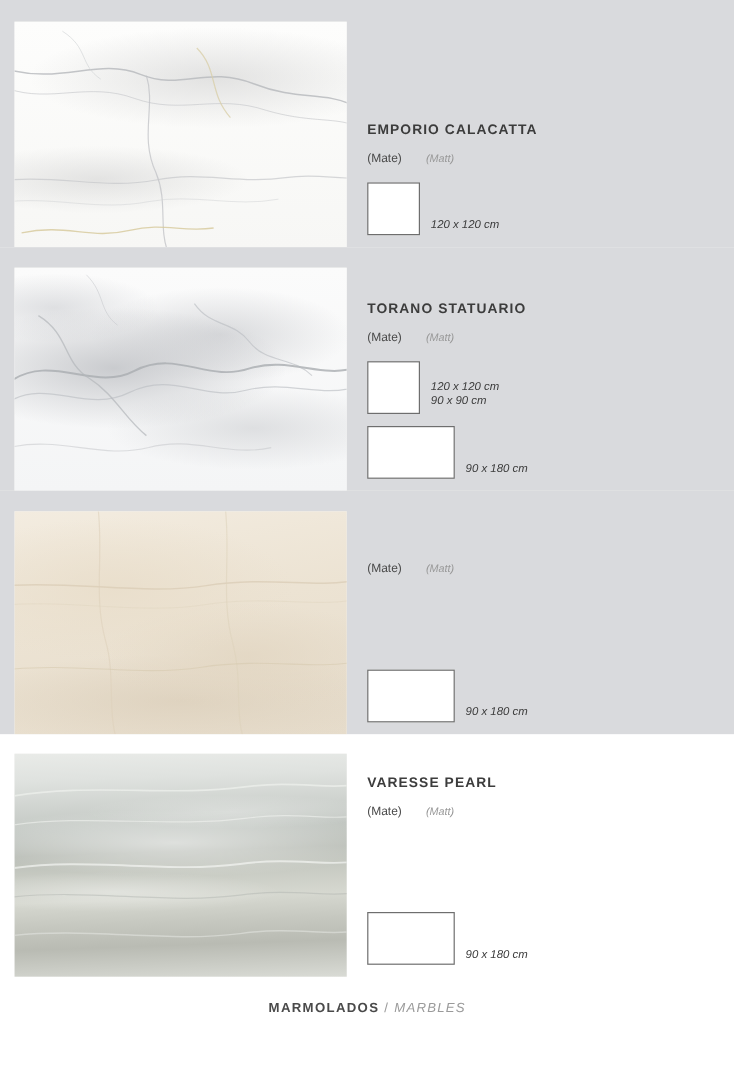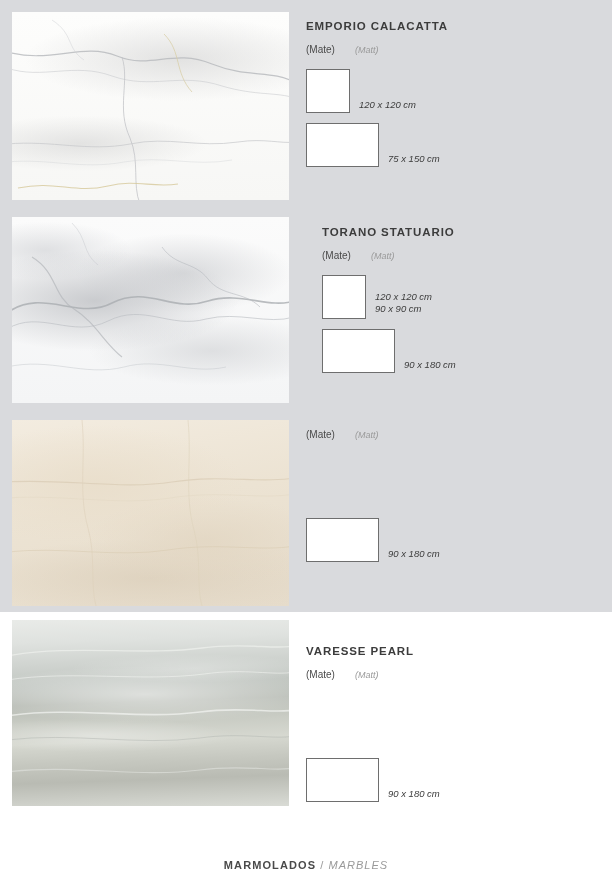--- a/index.html
+++ b/index.html
@@ -19,21 +19,21 @@
     width: 612px;
     height: 896px;
     background: #ffffff;
   }
 
   
   .row {
     position: relative;
     width: 612px;
     display: flex;
-    align-items: flex-start;
+    align-items: flex-end;
   }
   .row-band {
     position: absolute;
     left: 0;
     top: 0;
     width: 612px;
     height: 100%;
     background: #d9dadd;
   }
   .row.band-off .row-band { background: #ffffff; }
@@ -104,21 +104,21 @@
   }
 
   
   .footer {
     position: absolute;
     left: 0;
     bottom: 0;
     width: 612px;
     height: 62px;
     display: flex;
-    align-items: center;
+    align-items: flex-start;
     justify-content: center;
     background: #ffffff;
   }
   .footer-text {
     font-size: 11px;
     letter-spacing: 1.1px;
     color: #4a4a4a;
     font-weight: bold;
   }
   .footer-text .sep { font-weight: normal; color: #9a9a9a; }
@@ -208,31 +208,25 @@
       <div class="p-finish">
         <span>(Mate)</span><span class="en">(Matt)</span>
       </div>
       <div class="formats">
         <div class="format">
           <div class="fmt-box" style="width:44px;height:44px;"></div>
           <div class="fmt-labels">
             <div class="fmt-label">120 x 120 cm</div>
           </div>
         </div>
-        <div class="format">
-          <div class="fmt-box" style="width:73px;height:44px;"></div>
-          <div class="fmt-labels">
-            <div class="fmt-label">75 x 150 cm</div>
-          </div>
-        </div>
-      </div>
-    </div>
-  </div>
-
-  <div class="row" style="height:203px;gap:16px;">
+      </div>
+    </div>
+  </div>
+
+  <div class="row" style="height:203px;">
     <div class="row-band"></div>
     <div class="swatch-wrap">
       <div class="swatch" style="height:186px;margin-top:11px;">
         <div class="tex tex-torano"></div>
         <svg class="tex" viewBox="0 0 277 186" preserveAspectRatio="none">
           <path d="M-5,96 C30,70 66,104 100,86 C136,68 160,96 196,84 C228,74 256,92 282,84" fill="none" stroke="#a9acb0" stroke-width="1.6" opacity="0.8"></path>
           <path d="M-5,112 C28,92 60,122 96,104 C132,86 158,112 194,102 C226,94 256,108 282,100" fill="none" stroke="#bcbfc3" stroke-width="1" opacity="0.65"></path>
           <path d="M20,40 C46,56 40,78 62,92 C84,106 92,126 110,140" fill="none" stroke="#b4b7bb" stroke-width="1.2" opacity="0.7"></path>
           <path d="M150,30 C164,50 182,44 196,62 C210,80 232,74 248,90" fill="none" stroke="#b8bbbf" stroke-width="1" opacity="0.6"></path>
           <path d="M-5,150 C38,140 72,160 112,150 C148,140 178,158 214,150" fill="none" stroke="#c4c7cb" stroke-width="0.9" opacity="0.55"></path>

